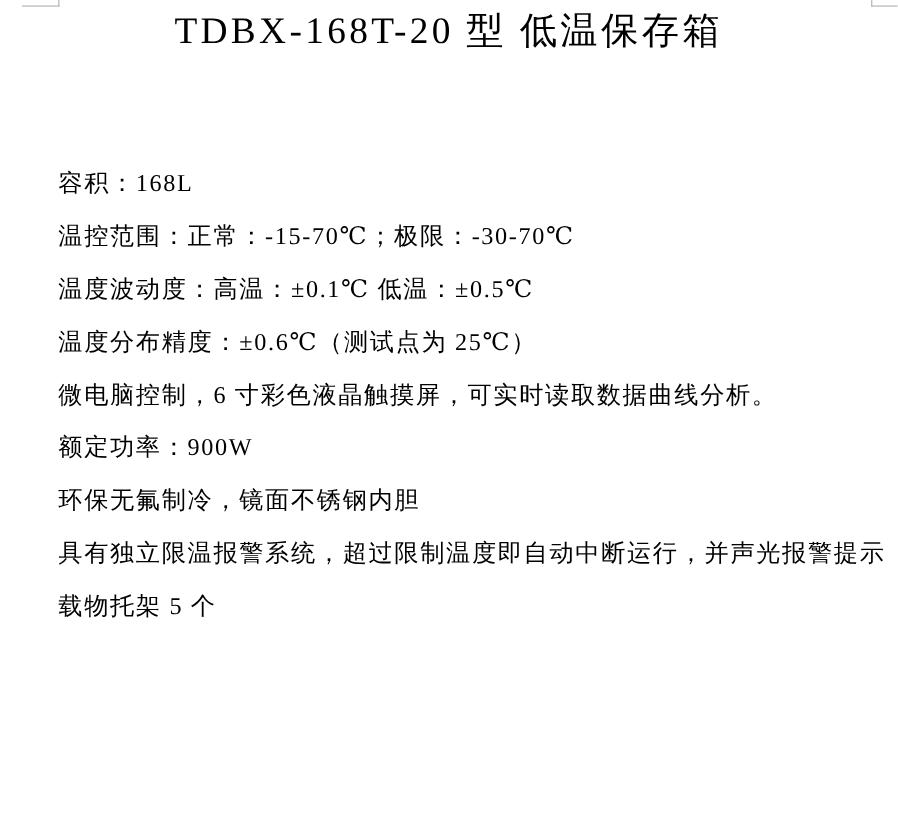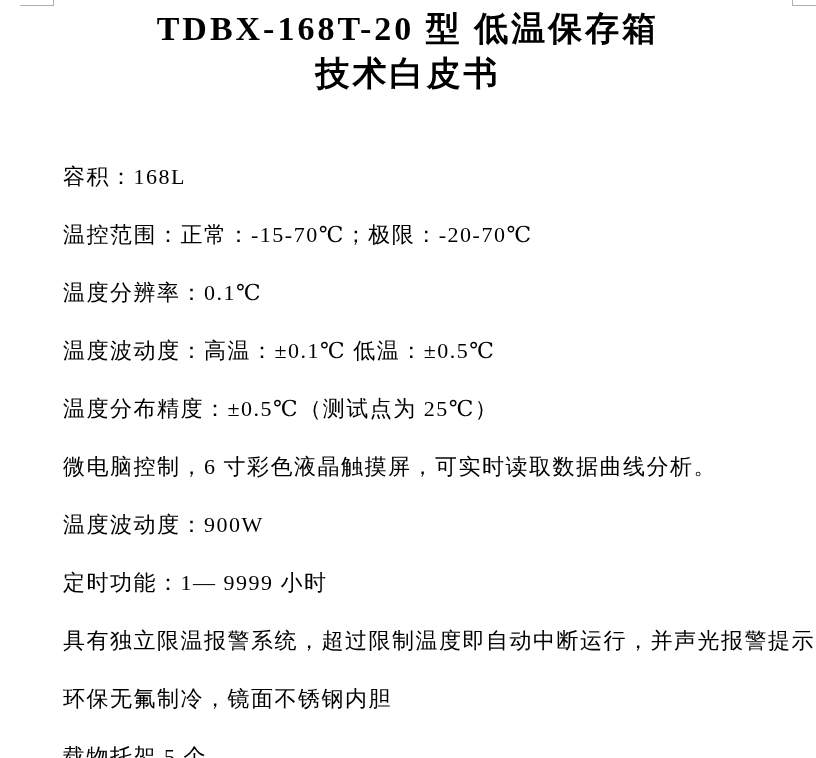--- a/index.html
+++ b/index.html
@@ -40,58 +40,55 @@
   }
   .doc-title {
     position: absolute;
     top: 6px;
     left: 0;
     width: 100%;
     margin: 0;
     text-align: center;
     font-size: 34px;
     line-height: 45px;
-    font-weight: bold;
+    font-weight: normal;
     letter-spacing: 3px;
     white-space: nowrap;
   }
   .specs {
     position: absolute;
     top: 140px;
     left: 47px;
     right: 20px;
   }
   .specs p {
-    margin: 16px;
+    margin: 6px;
     font-size: 22px;
     line-height: 42px;
     letter-spacing: 1.5px;
     white-space: nowrap;
   }
 </style>
 </head>
 <body>
 
 <div class="page">
 
   <div class="boundary-mark-tl"></div>
   <div class="boundary-mark-tr"></div>
 
   <h1 class="doc-title">
     <span style="display:block">TDBX-168T-20 型 低温保存箱</span>
-    <span style="display:block">技术白皮书</span>
   </h1>
 
   <div class="specs">
     <p>容积：168L</p>
-    <p>温控范围：正常：-15-70℃；极限：-20-70℃</p>
-    <p>温度分辨率：0.1℃</p>
+    <p>温控范围：正常：-15-70℃；极限：-30-70℃</p>
     <p>温度波动度：高温：±0.1℃ 低温：±0.5℃</p>
-    <p>温度分布精度：±0.5℃（测试点为 25℃）</p>
+    <p>温度分布精度：±0.6℃（测试点为 25℃）</p>
     <p>微电脑控制，6 寸彩色液晶触摸屏，可实时读取数据曲线分析。</p>
-    <p>温度波动度：900W</p>
-    <p>定时功能：1— 9999 小时</p>
+    <p>额定功率：900W</p>
+    <p>环保无氟制冷，镜面不锈钢内胆</p>
     <p>具有独立限温报警系统，超过限制温度即自动中断运行，并声光报警提示</p>
-    <p>环保无氟制冷，镜面不锈钢内胆</p>
     <p>载物托架 5 个</p>
   </div>
 
 </div>
 
 </body></html>

